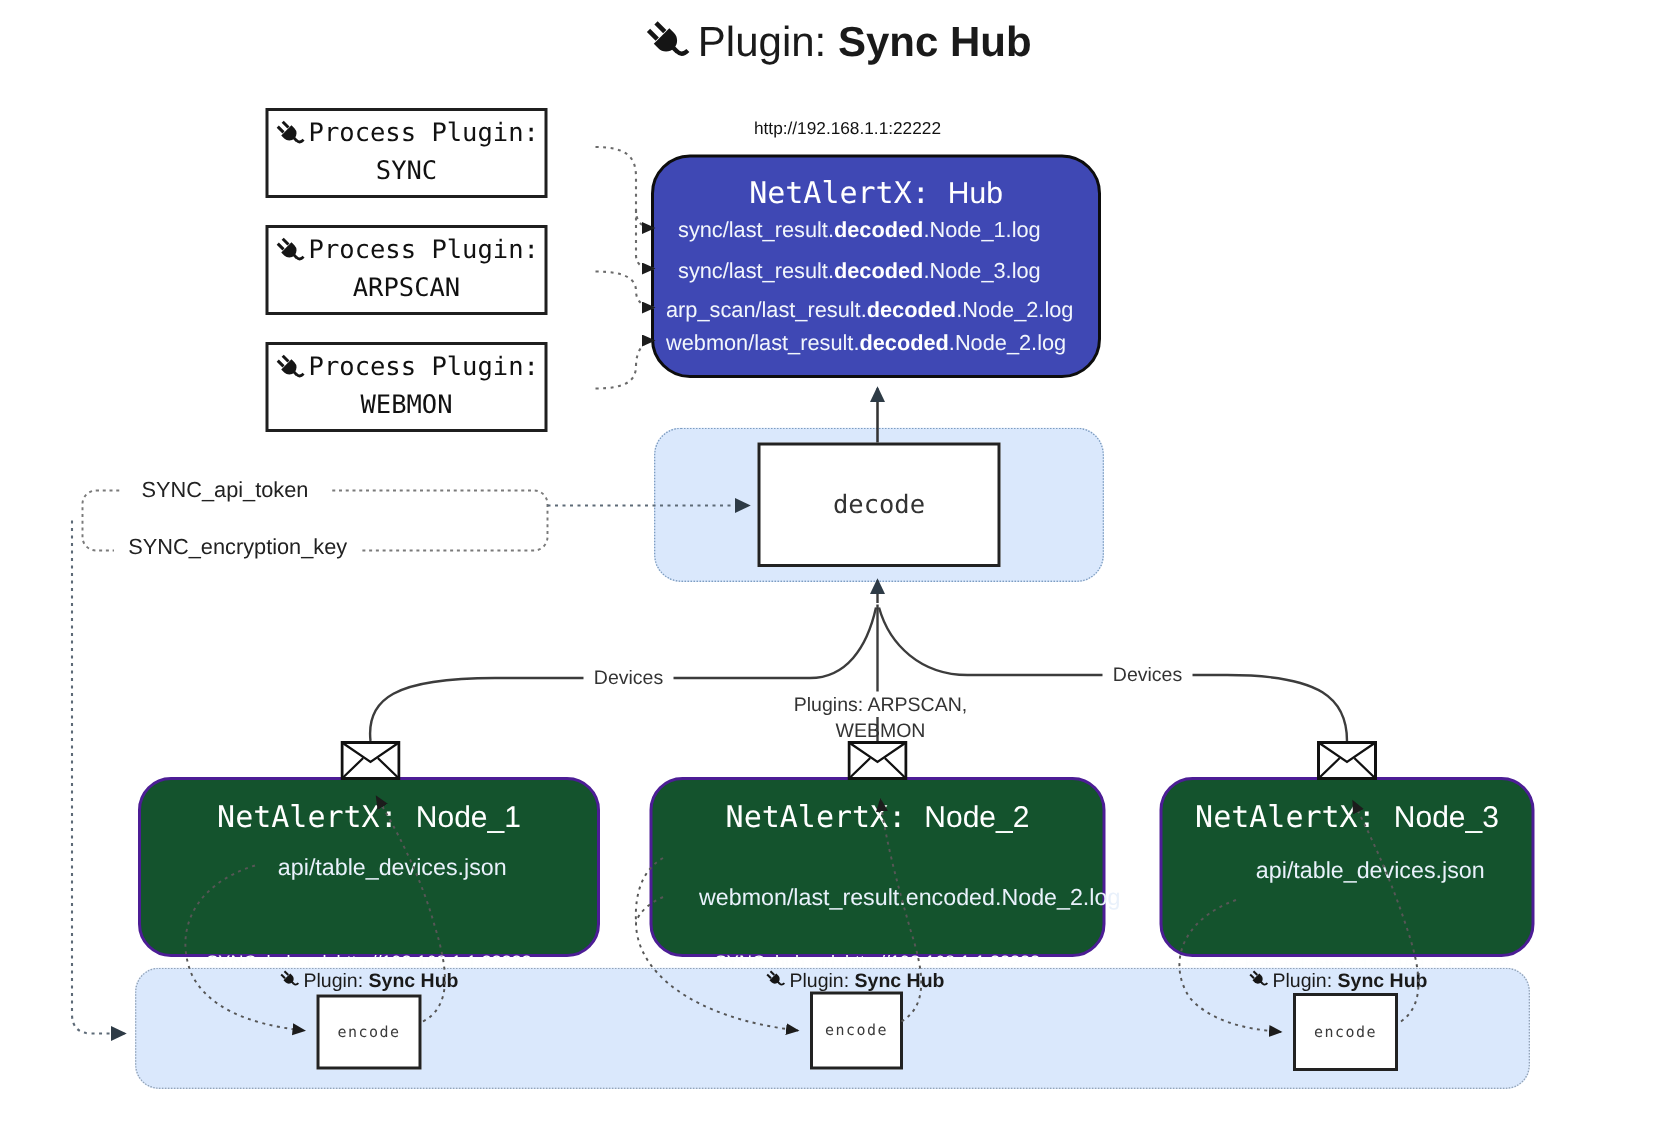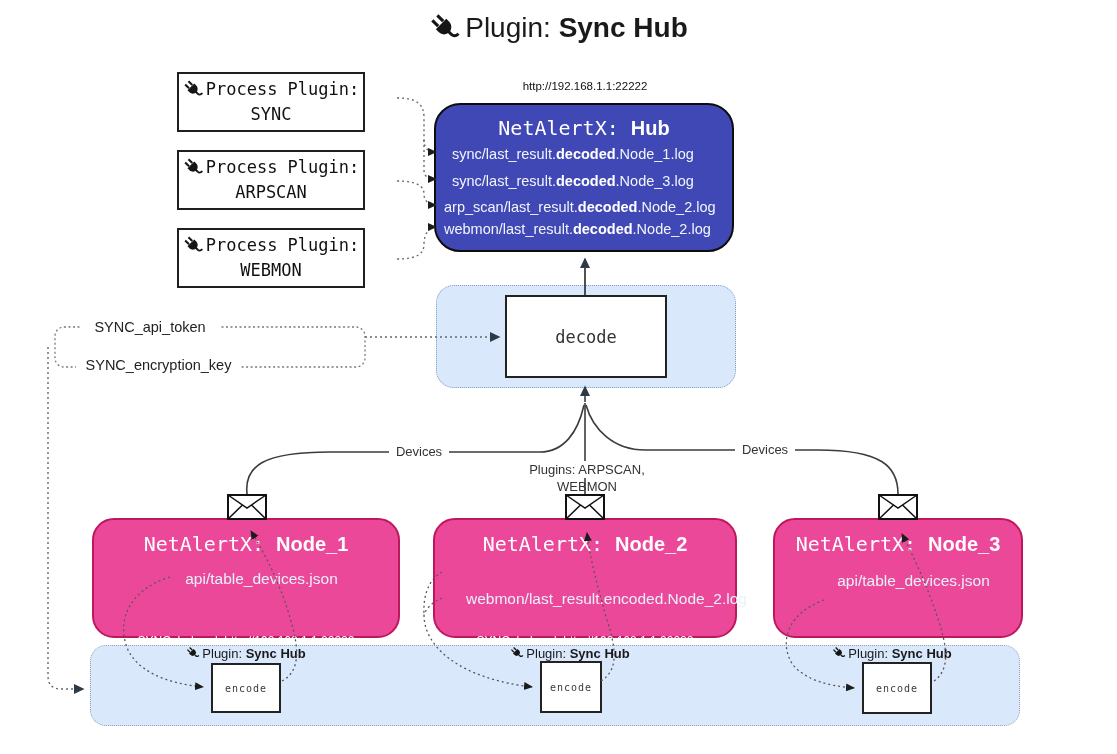--- a/index.html
+++ b/index.html
@@ -16,44 +16,44 @@
   .bold { font-weight:bold; }
 
   
   .proc-box { width:188px; height:60px; background:#fff; border:2px solid #1f1f1f;
               display:flex; flex-direction:column; align-items:center; justify-content:center;
               font-family:"DejaVu Sans Mono", monospace; font-size:17px; color:#111; line-height:1.45; }
   .proc-box .row { display:flex; align-items:center; gap:2px; }
   .proc-box .plug { width:21px; height:21px; }
 
   
-  .hub-url { left:500px; top:80px; width:170px; text-align:center; font-size:11.5px; color:#111; }
+  .hub-url { left:480px; top:80px; width:170px; text-align:center; font-size:11.5px; color:#111; }
   .hub { left:434px; top:103px; width:300px; height:149px; background:#3f48b4;
          border:2px solid #0d0d0d; border-radius:26px; color:#fff; }
   .hub-title { position:absolute; left:0; right:0; top:11px; text-align:center; font-size:20px;
                font-family:"DejaVu Sans Mono", monospace; }
-  .hub-title .bold, .node-title .bold { font-family:"Liberation Sans", sans-serif; font-weight:bold; }
+  .hub-title .bold, .node-title .bold { font-family:"Liberation Sans", sans-serif; font-weight:normal; }
   .hub-log { position:absolute; left:16px; right:4px; height:18px; font-size:14.5px; color:#f2f6fc; white-space:nowrap; }
   .hub-log .bold { color:#ffffff; }
 
   
   .decode-wrap { left:436px; top:285px; width:300px; height:103px; background:#dae8fc;
                  border:1.6px dotted #7e9dc0; border-radius:18px; }
   .decode-box { left:505px; top:295px; width:162px; height:83px; background:#fff; border:2px solid #222;
                 display:flex; align-items:center; justify-content:center;
                 font-family:"DejaVu Sans Mono", monospace; font-size:17px; color:#333; }
 
   
   .secret { background:#fff; font-size:14.5px; color:#222; text-align:center; height:18px; line-height:18px; }
 
   
   .edge-label { background:#fff; font-size:13px; color:#333; text-align:center; height:17px; line-height:17px; padding:0 3px; }
 
   
-  .node { background:#ec4899; border:2px solid #be185d; border-radius:22px; height:120px; color:#fff; }
+  .node { background:#14532d; border:2px solid #4c1d95; border-radius:22px; height:120px; color:#fff; }
   .node-title { position:absolute; left:0; right:0; top:12px; text-align:center; font-size:20px;
                 font-family:"DejaVu Sans Mono", monospace; }
   .node-line { position:absolute; left:0; right:0; text-align:center; font-size:15.5px; color:#e9f1fb; white-space:nowrap;padding-left:31px; }
   .node-url { position:absolute; left:0; right:0; text-align:center; font-size:12px; color:#fdfefe;margin-top:16px; }
 
   .envelope { width:40px; height:26px; }
 
   
   .strip { left:90px; top:645px; width:930px; height:81px; background:#dae8fc;
            border:1.6px dotted #93a4b8; border-radius:16px; }

